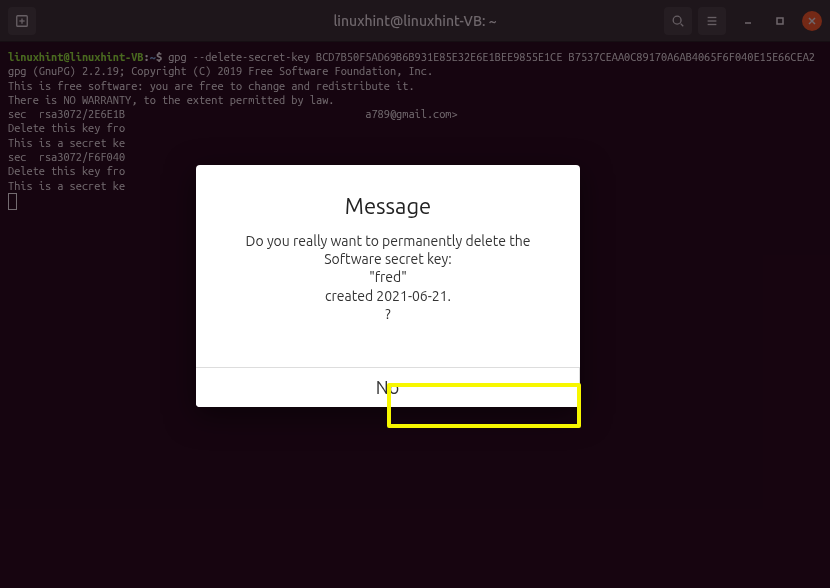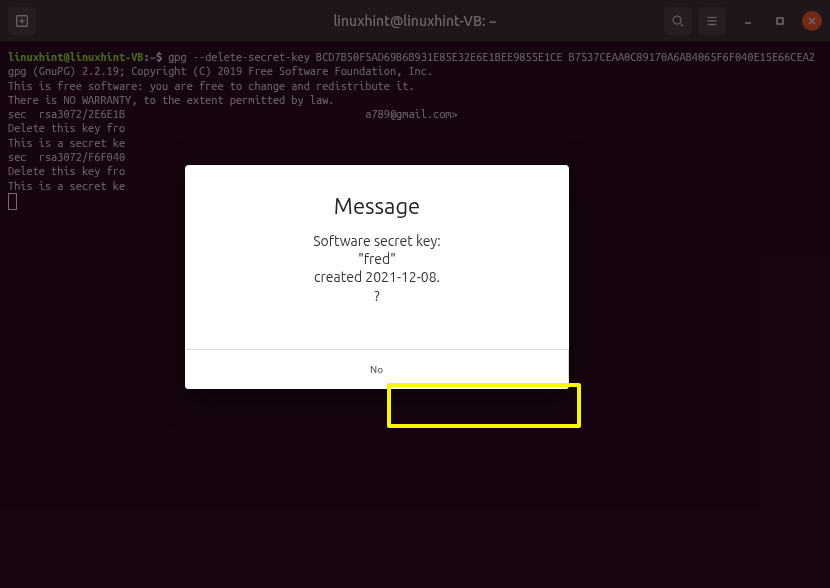--- a/index.html
+++ b/index.html
@@ -124,21 +124,21 @@
       top: 0;
       left: 0;
       width: 100%;
       height: 100%;
       background: rgba(20, 5, 15, 0.55);
       pointer-events: none;
     }
     .dialog {
       position: absolute;
       top: 165px;
-      left: 185px;
+      left: 196px;
       width: 384px;
       background: #fff;
       border-radius: 4px;
       box-shadow: 0 8px 30px rgba(0,0,0,0.5);
       font-family: Ubuntu, "Segoe UI", sans-serif;
     }
     .dialog-title {
       font-size: 22px;
       font-weight: 400;
       color: #222;
@@ -156,21 +156,21 @@
     .dialog-actions {
       display: flex;
       border-top: 1px solid #ddd;
       height: 40px;
     }
     .dialog-btn {
       flex: 1;
       display: flex;
       align-items: center;
       justify-content: center;
-      font-size: 10px;
+      font-size: 18px;
       color: #333;
       cursor: pointer;
       background: #fff;
     }
     .dialog-btn:first-child {
       border-right: 1px solid #ddd;
       border-bottom-left-radius: 4px;
     }
     .dialog-btn:last-child {
       border-bottom-right-radius: 4px;
@@ -233,23 +233,24 @@
   </div>
 </div>
 
 <div class="terminal"><span class="term-line"><span class="prompt-user">linuxhint@linuxhint-VB</span><span class="prompt-sep">:</span><span class="prompt-path">~</span><span class="prompt-sep">$ </span><span>gpg --delete-secret-key BCD7B50F5AD69B6B931E85E32E6E1BEE9855E1CE B7537CEAA0C89170A6AB4065F6F040E15E66CEA2</span></span><span class="term-line">gpg (GnuPG) 2.2.19; Copyright (C) 2019 Free Software Foundation, Inc.</span><span class="term-line">This is free software: you are free to change and redistribute it.</span><span class="term-line">There is NO WARRANTY, to the extent permitted by law.</span><span class="term-line"></span><span class="term-line">sec  rsa3072/2E6E1B                                       a789@gmail.com&gt;</span><span class="term-line"></span><span class="term-line">Delete this key fro</span><span class="term-line">This is a secret ke</span><span class="term-line"></span><span class="term-line">sec  rsa3072/F6F040</span><span class="term-line"></span><span class="term-line">Delete this key fro</span><span class="term-line">This is a secret ke</span><span class="cursor-block"></span></div>
 
 <div class="dim-overlay"></div>
 
 <div class="dialog">
   <div class="dialog-title">Message</div>
   <div class="dialog-body">
+    <span>Do you really want to permanently delete the</span>
     <span>Software secret key:</span>
     <span>"fred"</span>
-    <span>created 2021-12-08.</span>
+    <span>created 2021-06-21.</span>
     <span>?</span>
   </div>
   <div class="dialog-actions">
     <div class="dialog-btn">No</div>
   </div>
 </div>
 
 <div class="highlight-box"></div>
 
 </body></html>

